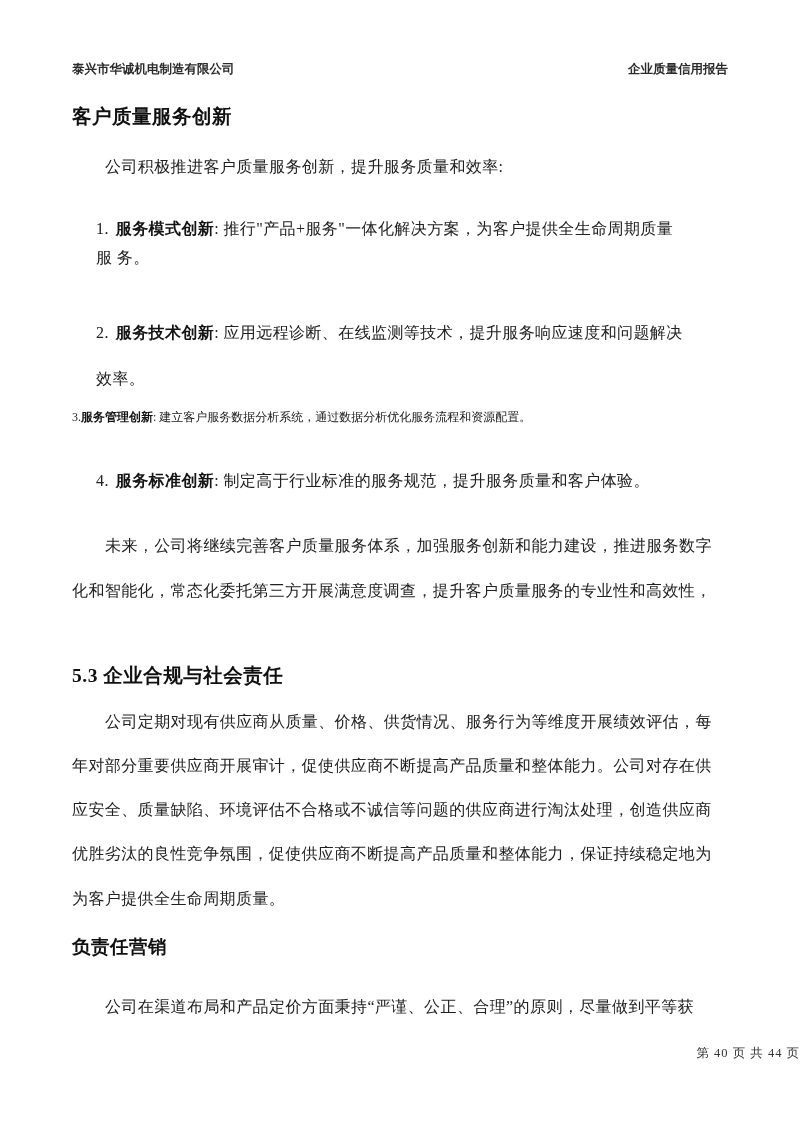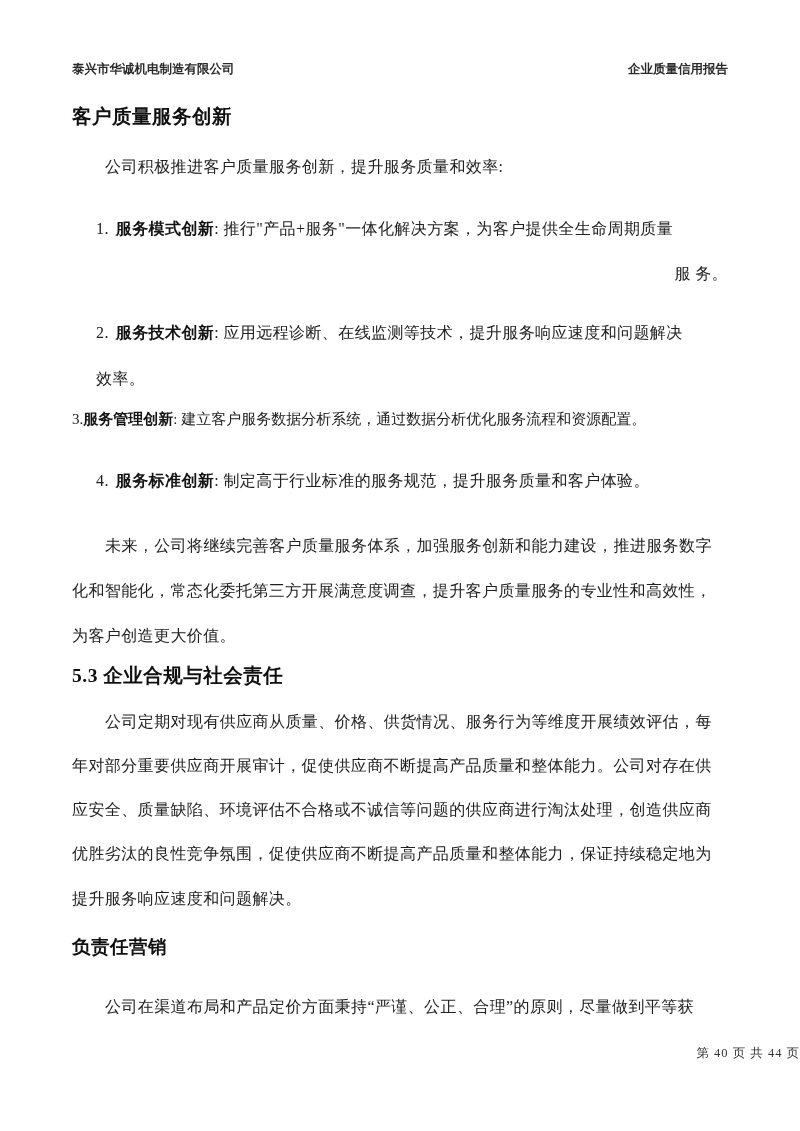--- a/index.html
+++ b/index.html
@@ -25,21 +25,21 @@
   .hdr {
     font-size:12.5px; font-weight:700; color:#2b2b2b;
     display:flex; justify-content:space-between; align-items:baseline;
   }
   .h2 { font-size:19.5px; font-weight:700; color:#101010; letter-spacing:0.5px; }
   .h3 { font-size:19.5px; font-weight:700; color:#101010; letter-spacing:0.5px; }
   .h4 { font-size:18.5px; font-weight:700; color:#101010; letter-spacing:0.5px; }
   .num { margin-right:7px; }
   .num-tight { margin-right:0; }
   .b { font-weight:700; color:#141414; }
-  .condensed { font-size:15px; letter-spacing:0; }
+  .condensed { font-size:12px; letter-spacing:0; }
   .footer {
     position:absolute; left:0; right:0; top:1045px;
     text-align:right; font-size:12.5px; color:#333;
     letter-spacing:1px;
   }
 </style>
 </head>
 <body>
 
 <div class="page">
@@ -47,40 +47,39 @@
   <div class="abs hdr" style="top:61px;">
     <span>泰兴市华诚机电制造有限公司</span>
     <span>企业质量信用报告</span>
   </div>
 
   <div class="abs line indent" style="top:157px;">公司积极推进客户质量服务创新，提升服务质量和效率:</div>
 
   <div class="abs h2" style="top:103px;">客户质量服务创新</div>
 
   <div class="abs line li-indent" style="top:219px;"><span class="num">1.</span><span class="b">服务模式创新</span><span>: 推行"产品+服务"一体化解决方案，为客户提供全生命周期质量</span></div>
-  <div class="abs line li-indent" style="top:264px;text-align:right;">服 务。</div>
+  <div class="abs line li-indent" style="top:248px;">服 务。</div>
 
   <div class="abs line li-indent" style="top:323px;"><span class="num">2.</span><span class="b">服务技术创新</span><span>: 应用远程诊断、在线监测等技术，提升服务响应速度和问题解决</span></div>
   <div class="abs line li-indent" style="top:369px;">效率。</div>
 
   <div class="abs line condensed" style="top:410px;"><span class="num num-tight">3.</span><span class="b">服务管理创新</span><span>: 建立客户服务数据分析系统，通过数据分析优化服务流程和资源配置。</span></div>
 
   <div class="abs line li-indent" style="top:471px;"><span class="num">4.</span><span class="b">服务标准创新</span><span>: 制定高于行业标准的服务规范，提升服务质量和客户体验。</span></div>
 
   <div class="abs line indent" style="top:536px;">未来，公司将继续完善客户质量服务体系，加强服务创新和能力建设，推进服务数字</div>
   <div class="abs line" style="top:581px;">化和智能化，常态化委托第三方开展满意度调查，提升客户质量服务的专业性和高效性，</div>
-  <div class="abs line" style="top:626px;">为客户创造更大价值。</div>
 
   <div class="abs h3" style="top:662px;">5.3 企业合规与社会责任</div>
 
   <div class="abs line indent" style="top:712px;">公司定期对现有供应商从质量、价格、供货情况、服务行为等维度开展绩效评估，每</div>
   <div class="abs line" style="top:756px;">年对部分重要供应商开展审计，促使供应商不断提高产品质量和整体能力。公司对存在供</div>
   <div class="abs line" style="top:800px;">应安全、质量缺陷、环境评估不合格或不诚信等问题的供应商进行淘汰处理，创造供应商</div>
   <div class="abs line" style="top:844px;">优胜劣汰的良性竞争氛围，促使供应商不断提高产品质量和整体能力，保证持续稳定地为</div>
-  <div class="abs line" style="top:889px;">提升服务响应速度和问题解决。</div>
+  <div class="abs line" style="top:889px;">为客户提供全生命周期质量。</div>
 
   <div class="abs h4" style="top:934px;">负责任营销</div>
 
   <div class="abs line indent" style="top:997px;">公司在渠道布局和产品定价方面秉持“严谨、公正、合理”的原则，尽量做到平等获</div>
 
   <div class="footer">第 40 页 共 44 页</div>
 
 </div>
 
 </body></html>

